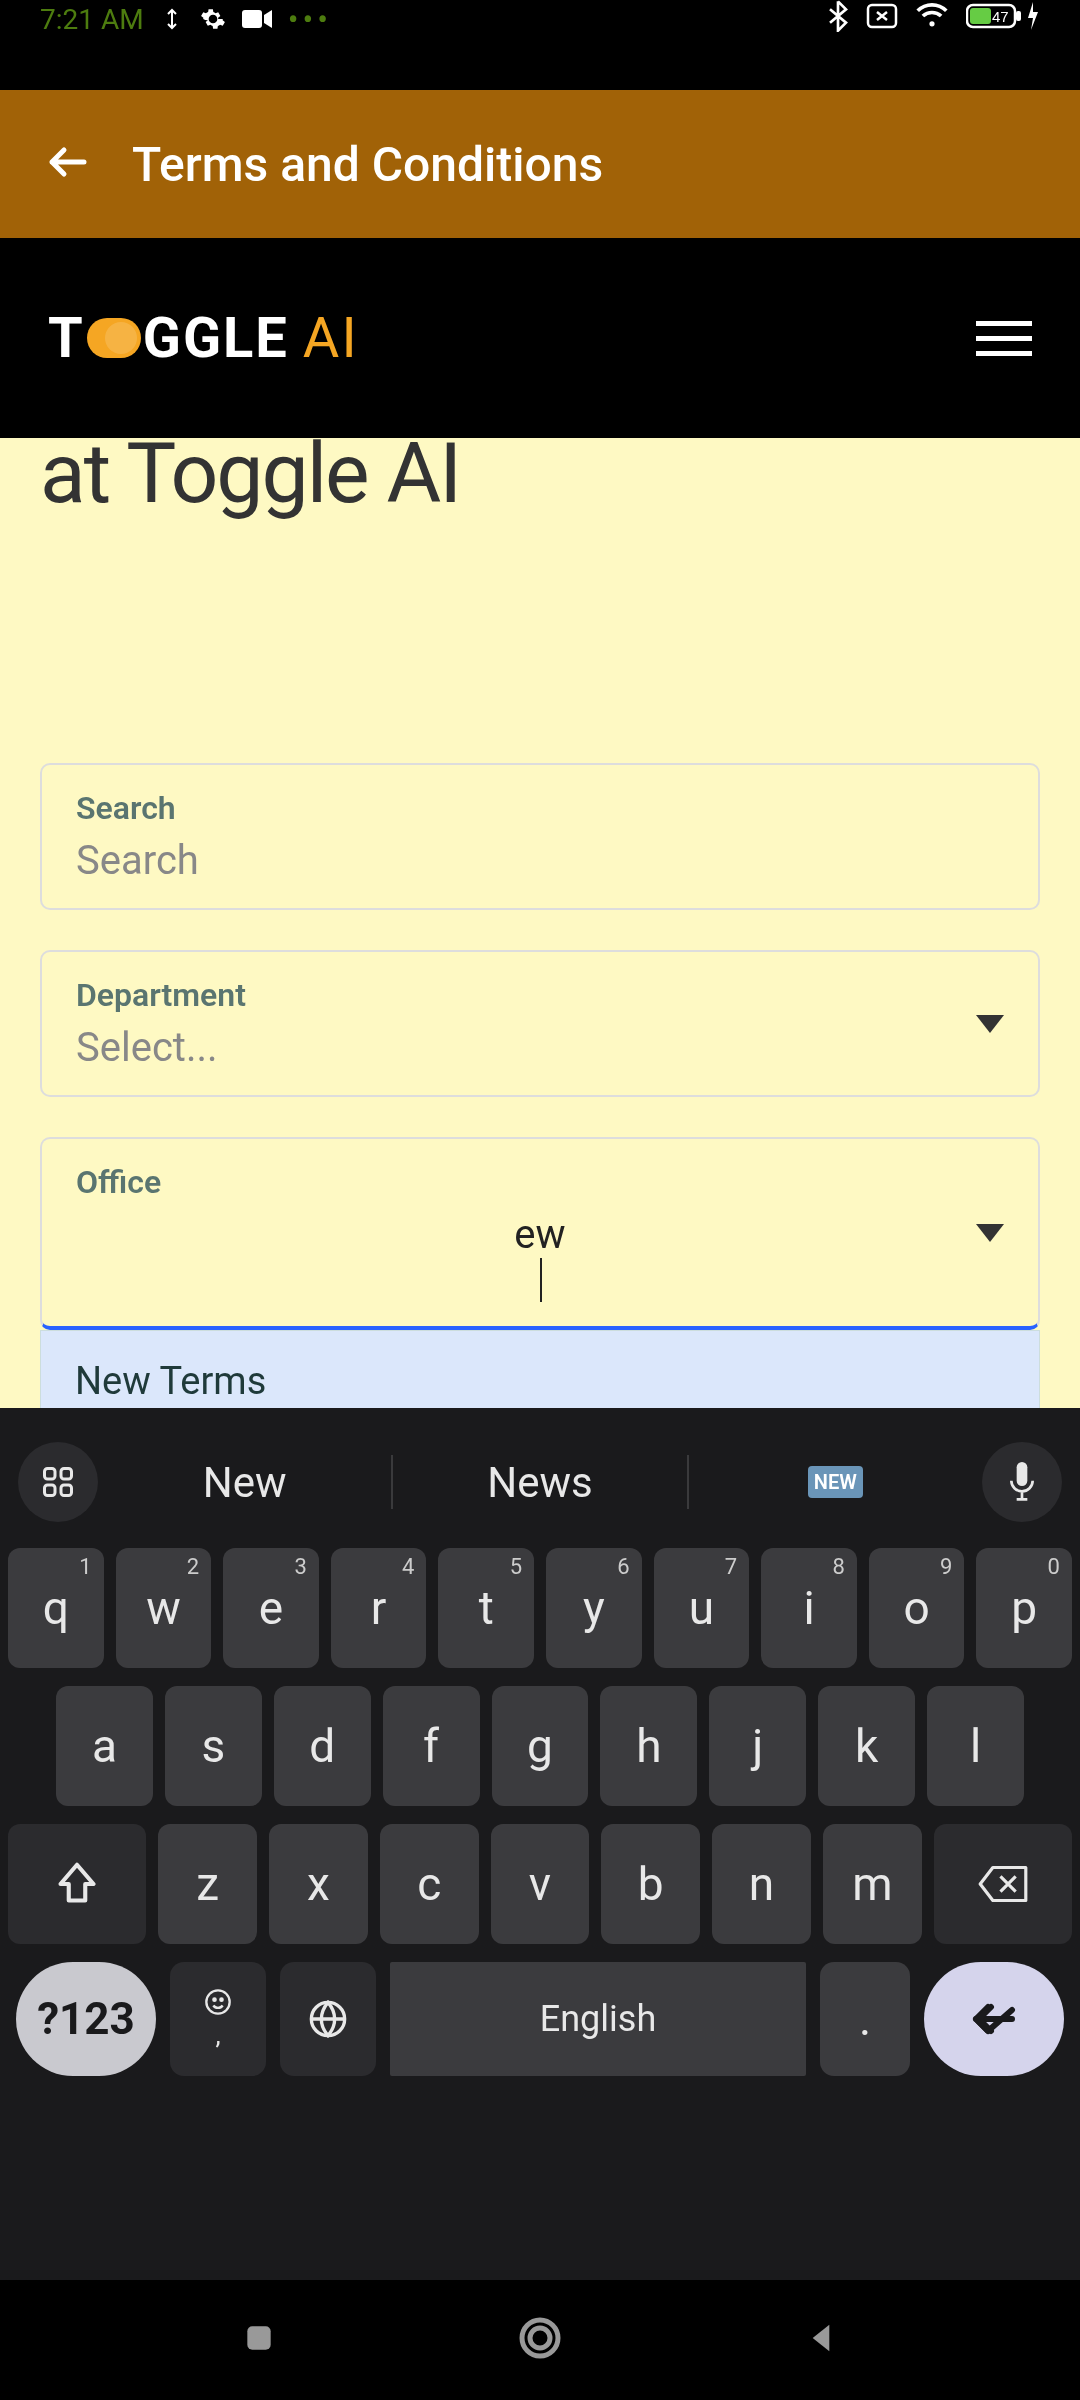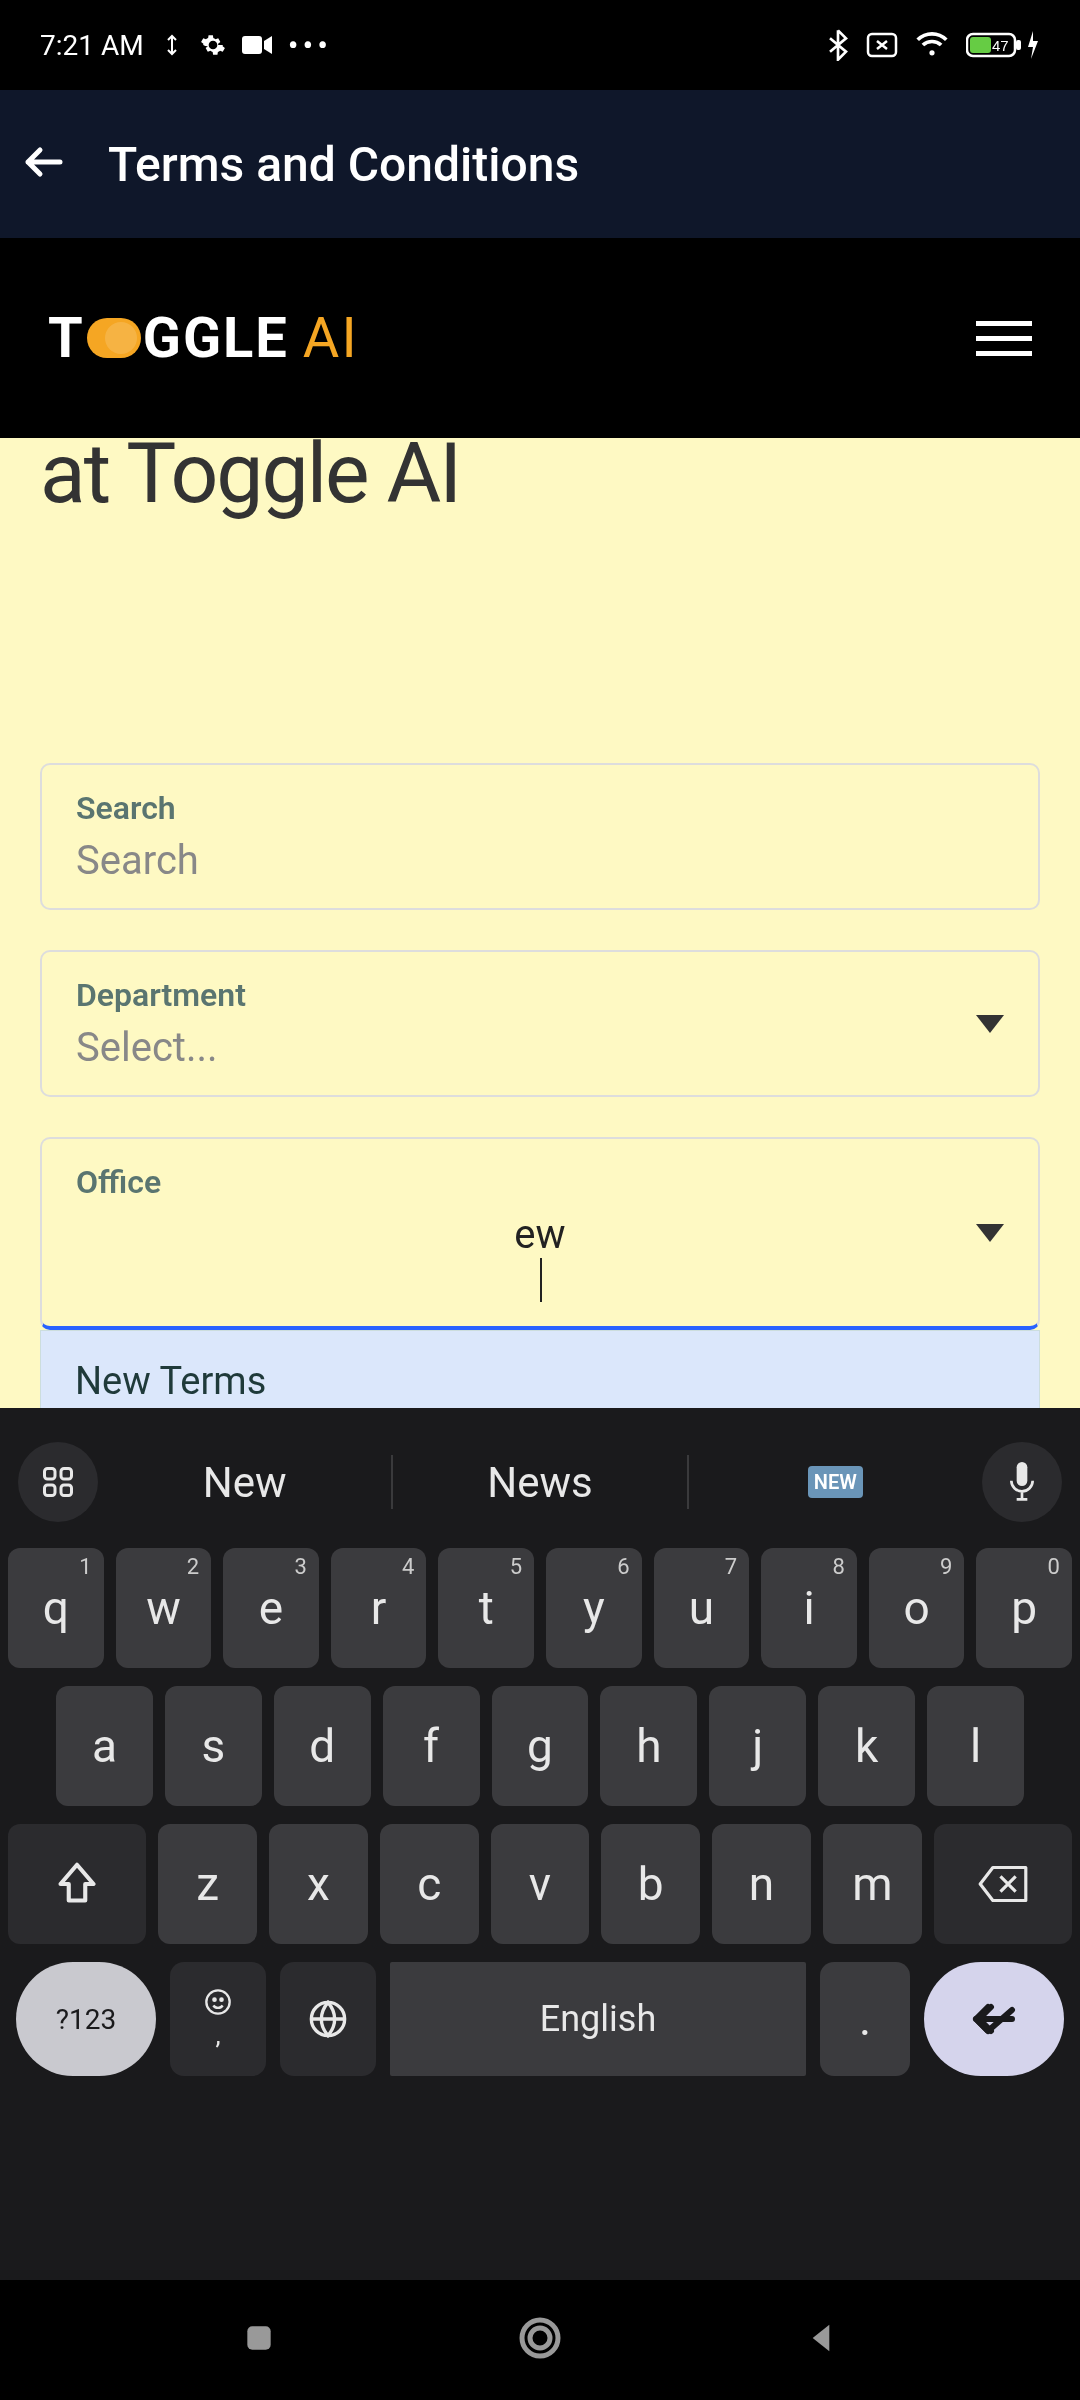--- a/index.html
+++ b/index.html
@@ -1,25 +1,25 @@
 <!DOCTYPE html>
 <html><head>
 <meta charset="utf-8">
 <style>
 * { margin:0; padding:0; box-sizing:border-box; }
 html,body { width:1080px; height:2400px; background:#000; font-family:-apple-system,BlinkMacSystemFont,"Segoe UI",Roboto,sans-serif; overflow:hidden; }
 
 
-.status-bar { height:90px; background:#000; display:flex; align-items:center; justify-content:space-between; padding:0 40px; color:#ffffff; font-size:28px; }
+.status-bar { height:90px; background:#000; display:flex; align-items:flex-start; justify-content:space-between; padding:0 40px; color:#4d7c0f; font-size:28px; }
 .status-left { display:flex; align-items:center; gap:16px; }
 .status-right { display:flex; align-items:center; gap:18px; }
 .status-icon { display:inline-flex; align-items:center; }
 
 
-.app-header { height:148px; background:#0f172a; display:flex; align-items:center; padding:0 20px; gap:40px; }
+.app-header { height:148px; background:#a16207; display:flex; align-items:center; padding:0 44px; gap:40px; }
 .back-arrow { color:#fff; }
 .header-title { color:#fff; font-size:48px; font-weight:500; }
 
 
 .brand-bar { height:200px; background:#000; display:flex; align-items:center; justify-content:space-between; padding:0 48px; }
 .logo { display:flex; align-items:center; font-weight:700; letter-spacing:2px; }
 .logo-toggle { color:#fff; font-size:56px; display:flex; align-items:center; }
 .logo-o { width:54px; height:40px; background:#f5a623; border-radius:20px; margin:0 2px; position:relative; display:inline-block; }
 .logo-o::after { content:""; position:absolute; right:4px; top:4px; width:32px; height:32px; background:#fff; border-radius:50%; opacity:.15; }
 .logo-ai { color:#f5a623; font-size:56px; margin-left:14px; font-weight:400; }
@@ -52,21 +52,21 @@
 .mic-btn { width:80px; height:80px; background:#2b2b2e; border-radius:40px; display:flex; align-items:center; justify-content:center; }
 
 .key-rows { padding:10px 8px 0; }
 .key-row { display:flex; gap:12px; margin-bottom:18px; justify-content:center; }
 .key { background:#3b3b3e; color:#e8e8e8; border-radius:12px; height:120px; display:flex; align-items:center; justify-content:center; font-size:46px; position:relative; flex:1; }
 .key .sup { position:absolute; top:6px; right:12px; font-size:22px; color:#ccc; }
 .key.shift { background:#2b2b2e; flex:1.4; }
 .key.backspace { background:#2b2b2e; flex:1.4; }
 .row2 { padding:0 48px; }
 .bottom-row { display:flex; gap:14px; padding:0 8px; align-items:center; }
-.key-pill { background:#c9c9cf; color:#1a1a1c; border-radius:62px; height:114px; width:140px; display:flex; align-items:center; justify-content:center; font-size:28px; font-weight:400; }
+.key-pill { background:#c9c9cf; color:#1a1a1c; border-radius:62px; height:114px; width:140px; display:flex; align-items:center; justify-content:center; font-size:44px; font-weight:700; }
 .key-sq { background:#2b2b2e; color:#e8e8e8; border-radius:14px; height:114px; width:96px; display:flex; flex-direction:column; align-items:center; justify-content:center; font-size:34px; gap:4px; }
 .space { flex:1; background:#3b3b3e; border-radius:2px; height:114px; display:flex; align-items:center; justify-content:center; color:#e8e8e8; font-size:36px; }
 .period { background:#3b3b3e; width:90px; height:114px; border-radius:14px; display:flex; align-items:center; justify-content:center; color:#e8e8e8; font-size:46px; }
 .enter { background:#d5d4ec; width:140px; height:114px; border-radius:62px; display:flex; align-items:center; justify-content:center; }
 
 
 .navbar { position:absolute; bottom:0; left:0; width:1080px; height:120px; background:#000; display:flex; align-items:center; justify-content:space-around; padding:0 120px; }
 </style>
 </head>
 <body>

